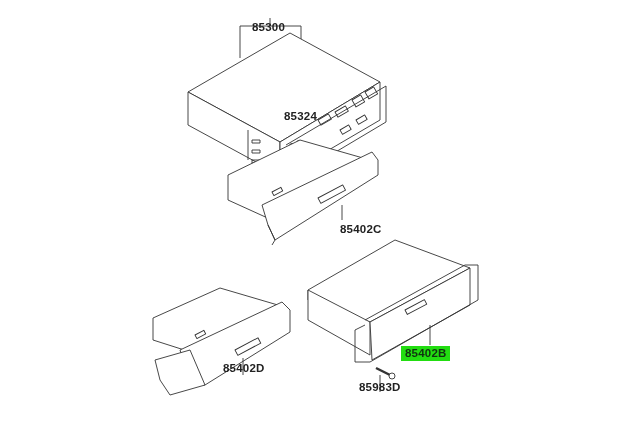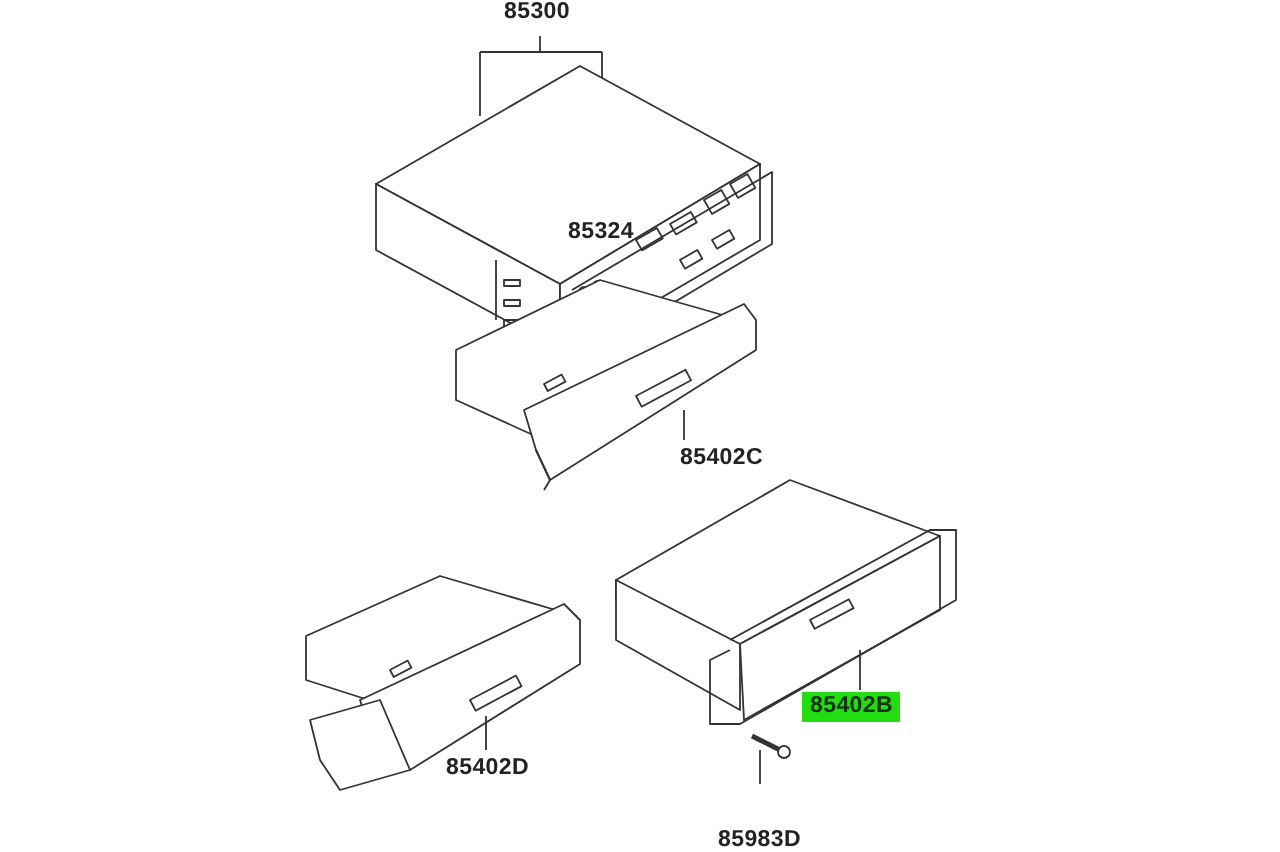--- a/index.html
+++ b/index.html
@@ -69,18 +69,18 @@
   <g>
     <polygon points="153,318 220,288 288,308 200,355 153,340" fill="#fff"></polygon>
     <polygon points="180,350 282,302 290,310 290,332 205,385 190,382" fill="#fff"></polygon>
     <polygon points="155,360 190,350 205,385 170,395 160,380" fill="#fff"></polygon>
     <rect x="235" y="350" width="26" height="6" transform="rotate(-28 235 350)"></rect>
     <rect x="195" y="335" width="10" height="4" transform="rotate(-28 195 335)"></rect>
     <line x1="243" y1="358" x2="243" y2="375"></line>
   </g>
 </svg>
 
-<div class="lbl" style="left:252px; top:0;">85300</div>
+<div class="lbl" style="left:252px; top:21px;">85300</div>
 <div class="lbl" style="left:284px; top:78px;margin-top:32px;">85324</div>
 <div class="lbl" style="left:340px; top:223px;">85402C</div>
 <div class="lbl hl" style="left:401px; top:346px;">85402B</div>
-<div class="lbl" style="left:223px; top:378px;">85402D</div>
-<div class="lbl" style="left:359px; top:414px;">85983D</div>
+<div class="lbl" style="left:223px; top:362px;">85402D</div>
+<div class="lbl" style="left:359px; top:381px;">85983D</div>
 
 </body></html>

